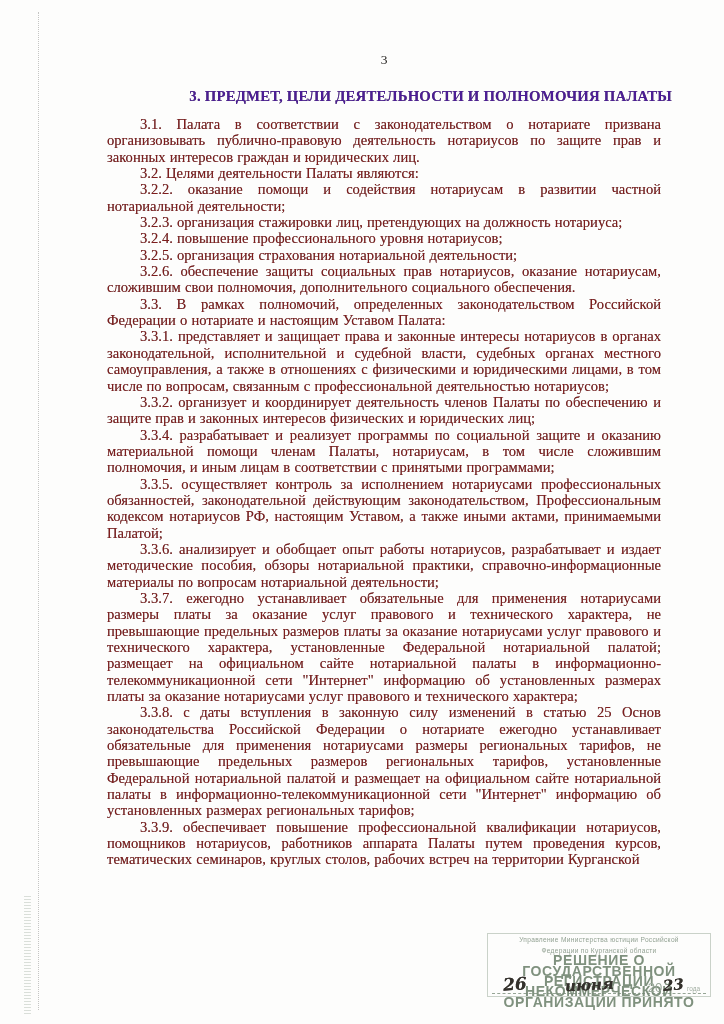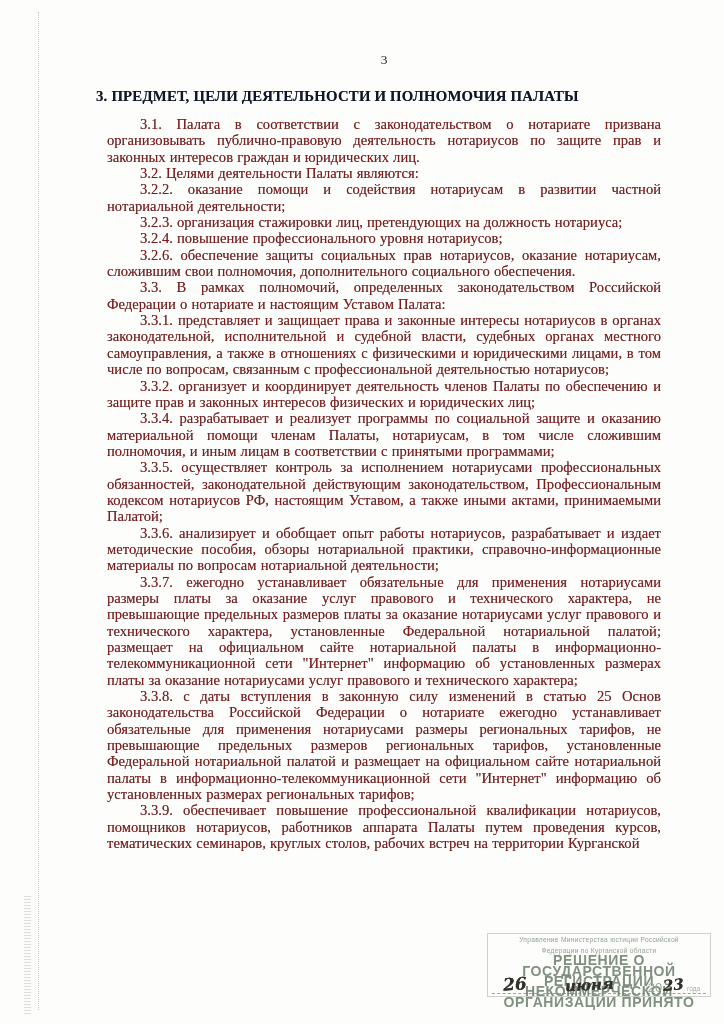--- a/index.html
+++ b/index.html
@@ -32,25 +32,25 @@
   .page-number {
     position: absolute;
     top: 52px; left: 107px; width: 554px;
     text-align: center;
     font-size: 13.5px;
     color: #23211e;
   }
   .heading {
     position: absolute;
     top: 88px; left: 96px; width: 576px;
-    text-align: left;
+    text-align: right;
     font-weight: bold;
     font-size: 14.8px;
     letter-spacing: 0.2px;
-    color: #0f172a;
+    color: #4c1d95;
     text-shadow: 0 0 0.4px rgba(20,18,16,0.6);
   }
   .body-text {
     position: absolute;
     top: 116px; left: 107px; width: 554px;
     text-align: justify;
     font-size: 14.6px;
     line-height: 16.35px;
     color: #7f1d1d;
     text-shadow: 0 0 0.35px rgba(25,22,20,0.55);
@@ -126,20 +126,21 @@
   <div class="page-number">3</div>
 
   <div class="heading">3. ПРЕДМЕТ, ЦЕЛИ ДЕЯТЕЛЬНОСТИ И ПОЛНОМОЧИЯ ПАЛАТЫ</div>
 
   <div class="body-text">
     <p>3.1. Палата в соответствии с законодательством о нотариате призвана организовывать публично-правовую деятельность нотариусов по защите прав и законных интересов граждан и юридических лиц.</p>
     <p>3.2. Целями деятельности Палаты являются:</p>
     <p>3.2.2. оказание помощи и содействия нотариусам в развитии частной нотариальной деятельности;</p>
     <p>3.2.3. организация стажировки лиц, претендующих на должность нотариуса;</p>
     <p>3.2.4. повышение профессионального уровня нотариусов;</p>
+    <p>3.2.5. организация страхования нотариальной деятельности;</p>
     <p>3.2.6. обеспечение защиты социальных прав нотариусов, оказание нотариусам, сложившим свои полномочия, дополнительного социального обеспечения.</p>
     <p>3.3. В рамках полномочий, определенных законодательством Российской Федерации о нотариате и настоящим Уставом Палата:</p>
     <p>3.3.1. представляет и защищает права и законные интересы нотариусов в органах законодательной, исполнительной и судебной власти, судебных органах местного самоуправления, а также в отношениях с физическими и юридическими лицами, в том числе по вопросам, связанным с профессиональной деятельностью нотариусов;</p>
     <p>3.3.2. организует и координирует деятельность членов Палаты по обеспечению и защите прав и законных интересов физических и юридических лиц;</p>
     <p>3.3.4. разрабатывает и реализует программы по социальной защите и оказанию материальной помощи членам Палаты, нотариусам, в том числе сложившим полномочия, и иным лицам в соответствии с принятыми программами;</p>
     <p>3.3.5. осуществляет контроль за исполнением нотариусами профессиональных обязанностей, законодательной действующим законодательством, Профессиональным кодексом нотариусов РФ, настоящим Уставом, а также иными актами, принимаемыми Палатой;</p>
     <p>3.3.6. анализирует и обобщает опыт работы нотариусов, разрабатывает и издает методические пособия, обзоры нотариальной практики, справочно-информационные материалы по вопросам нотариальной деятельности;</p>
     <p>3.3.7. ежегодно устанавливает обязательные для применения нотариусами размеры платы за оказание услуг правового и технического характера, не превышающие предельных размеров платы за оказание нотариусами услуг правового и технического характера, установленные Федеральной нотариальной палатой; размещает на официальном сайте нотариальной палаты в информационно-телекоммуникационной сети "Интернет" информацию об установленных размерах платы за оказание нотариусами услуг правового и технического характера;</p>
     <p>3.3.8. с даты вступления в законную силу изменений в статью 25 Основ законодательства Российской Федерации о нотариате ежегодно устанавливает обязательные для применения нотариусами размеры региональных тарифов, не превышающие предельных размеров региональных тарифов, установленные Федеральной нотариальной палатой и размещает на официальном сайте нотариальной палаты в информационно-телекоммуникационной сети "Интернет" информацию об установленных размерах региональных тарифов;</p>
     <p>3.3.9. обеспечивает повышение профессиональной квалификации нотариусов, помощников нотариусов, работников аппарата Палаты путем проведения курсов, тематических семинаров, круглых столов, рабочих встреч на территории Курганской</p>

